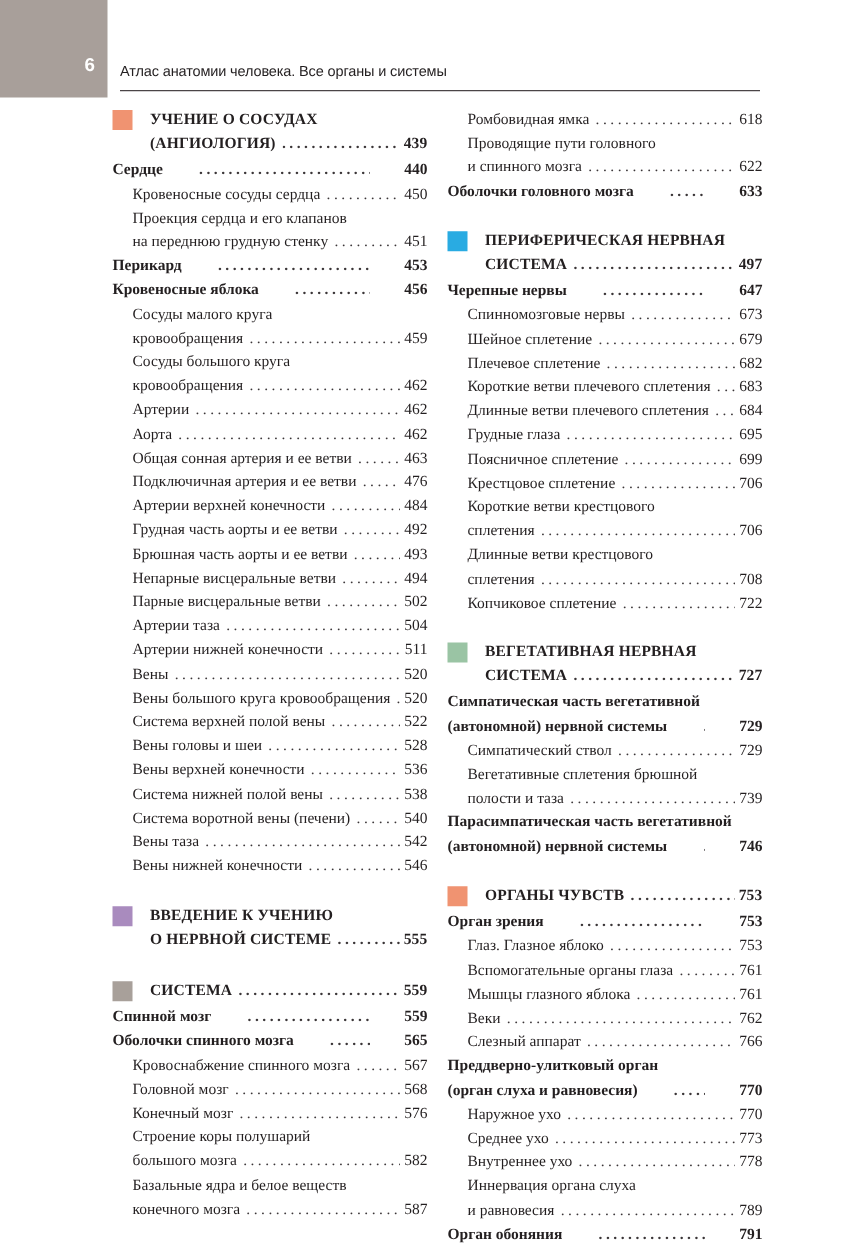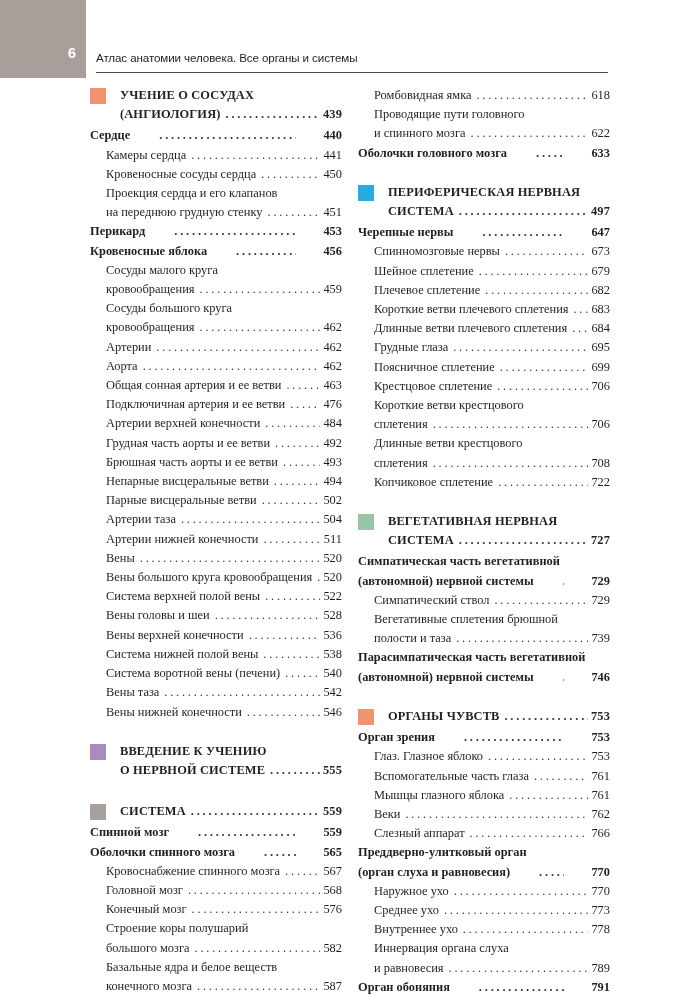--- a/index.html
+++ b/index.html
@@ -144,25 +144,20 @@
         <span class="leader"></span>
         <span class="pageno">439</span>
       </div>
     </div>
     <div class="entry level-1">
       <span class="label">Сердце</span>
       <span class="leader"></span>
       <span class="pageno">440</span>
     </div>
     <div class="entry level-2">
-      <span class="label">Камеры сердца</span>
-      <span class="leader"></span>
-      <span class="pageno">441</span>
-    </div>
-    <div class="entry level-2">
       <span class="label">Кровеносные сосуды сердца</span>
       <span class="leader"></span>
       <span class="pageno">450</span>
     </div>
     <div class="entry level-2 no-leader">
       <span class="label">Проекция сердца и его клапанов</span>
     </div>
     <div class="entry level-2">
       <span class="label">на переднюю грудную стенку</span>
       <span class="leader"></span>
@@ -508,21 +503,21 @@
       <span class="label">Орган зрения</span>
       <span class="leader"></span>
       <span class="pageno">753</span>
     </div>
     <div class="entry level-2">
       <span class="label">Глаз. Глазное яблоко</span>
       <span class="leader"></span>
       <span class="pageno">753</span>
     </div>
     <div class="entry level-2">
-      <span class="label">Вспомогательные часть глаза</span>
+      <span class="label">Вспомогательные органы глаза</span>
       <span class="leader"></span>
       <span class="pageno">761</span>
     </div>
     <div class="entry level-2">
       <span class="label">Мышцы глазного яблока</span>
       <span class="leader"></span>
       <span class="pageno">761</span>
     </div>
     <div class="entry level-2">
       <span class="label">Веки</span>

